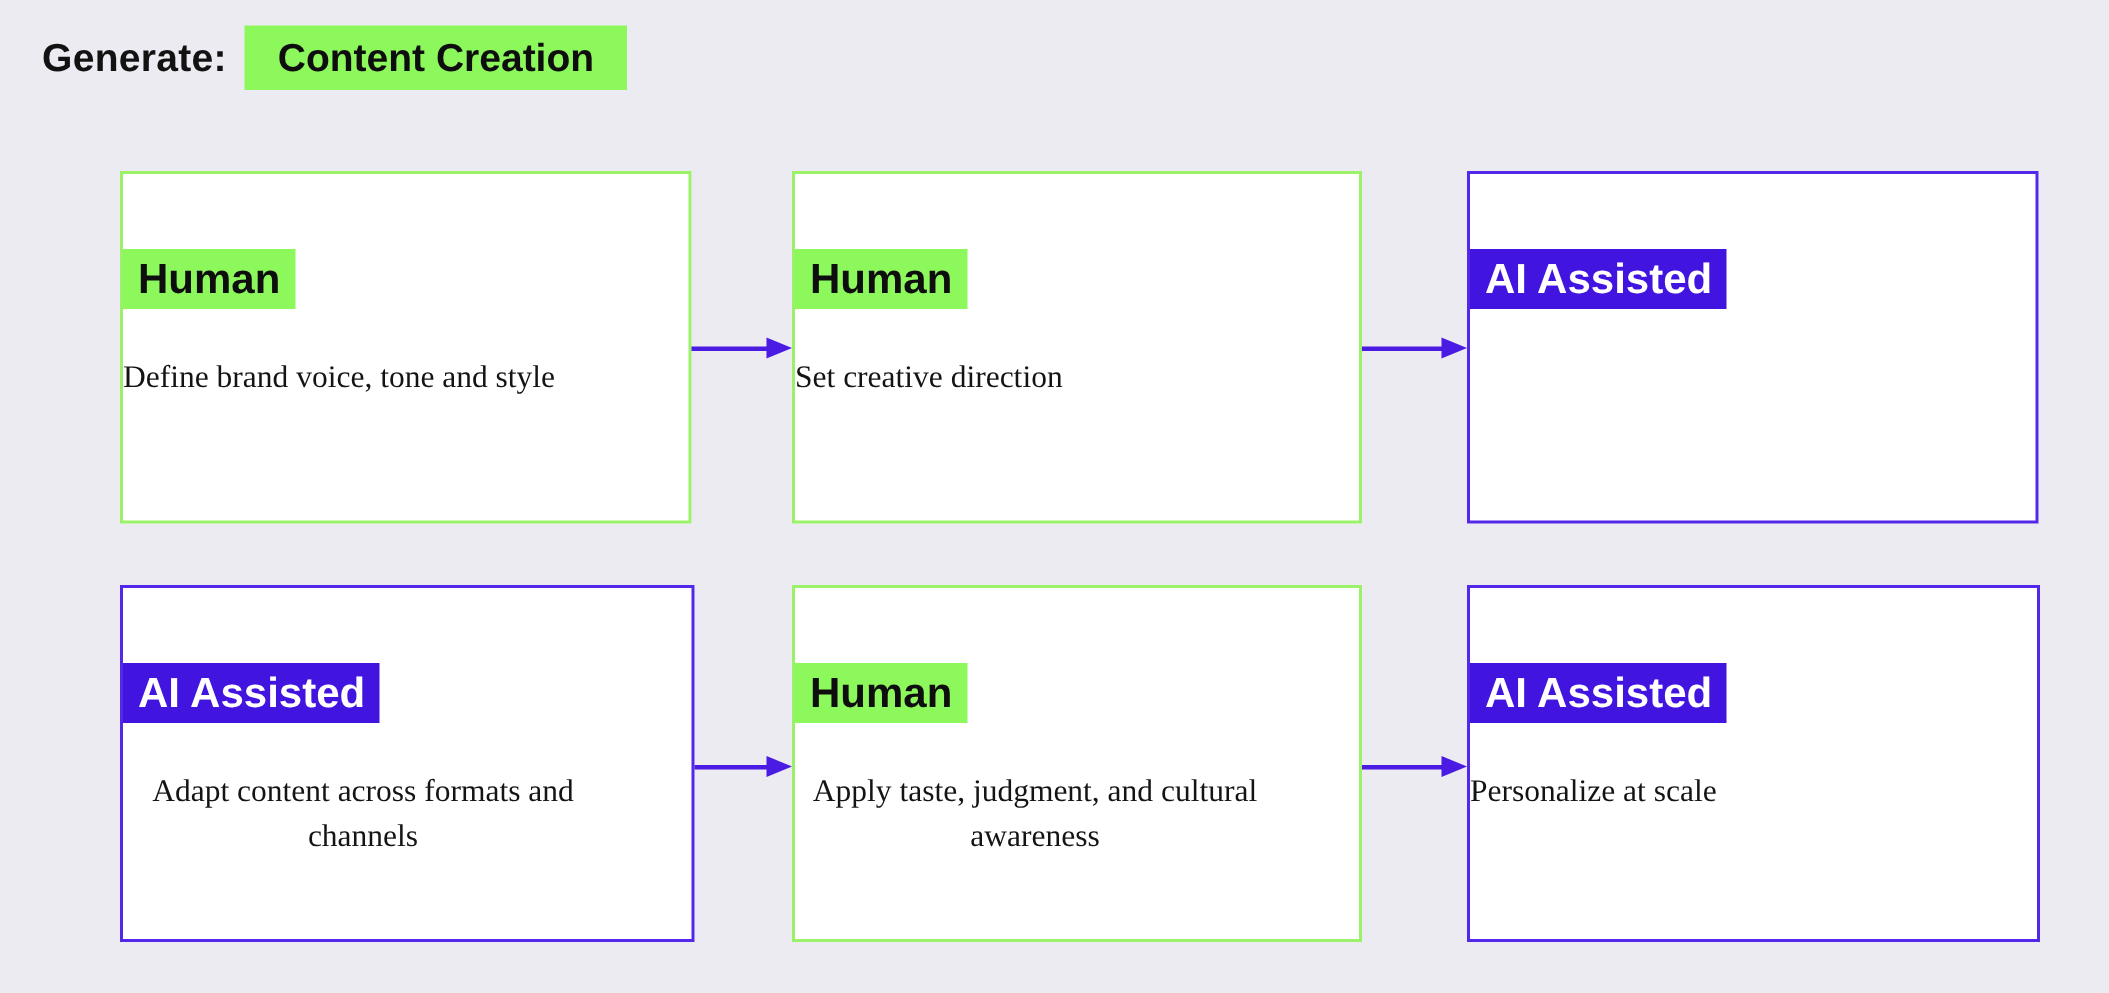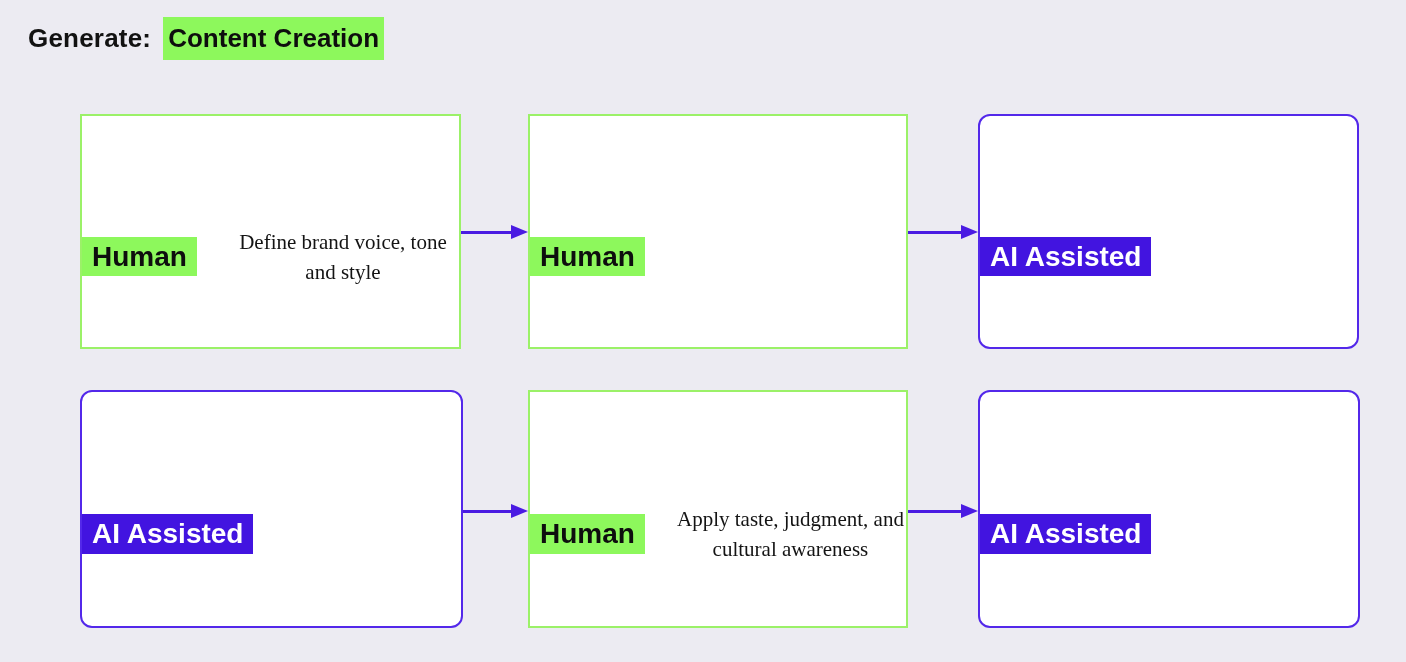--- a/index.html
+++ b/index.html
@@ -28,36 +28,37 @@
     font-weight: 700;
     line-height: 1.2;
   }
   .header-label {
     color: #121212;
     letter-spacing: 0.2px;
   }
   .header-value {
     background: var(--green-highlight, #8DF85C);
     color: #0e0e0e;
-    padding: 6px 5px;
+    padding: 6px 22px;
   }
 
   
   .box {
     position: absolute;
     box-sizing: border-box;
     background: var(--box-bg, #fff);
     border: 2px solid transparent;
     display: flex;
-    align-items: center;
+    flex-direction: column;
+    align-items: flex-start;
     padding-top: 50px;
     gap: 30px;
   }
   .box--human { border-color: var(--green-border, #9BF168); }
-  .box--ai    { border-color: var(--blue-border, #5328EA); border-radius: 12px; }
+  .box--ai    { border-color: var(--blue-border, #5328EA); }
 
   .box-label {
     font-size: 28px;
     font-weight: 700;
     line-height: 1.2;
     padding: 3px 10px;
     white-space: nowrap;
   }
   .box--human .box-label {
     background: var(--green-highlight, #8DF85C);
@@ -115,45 +116,48 @@
   <p class="box-desc">Define brand voice, tone and style</p>
 </div>
 
 <div class="arrow" style="left:461px; top:225px; width:67px;">
   <span class="arrow-line"></span>
   <span class="arrow-head"></span>
 </div>
 
 <div class="box box--human" style="left:528px; top:114px; width:380px; height:235px;">
   <span class="box-label">Human</span>
+  <p class="box-desc">Set creative direction</p>
 </div>
 
 <div class="arrow" style="left:908px; top:225px; width:70px;">
   <span class="arrow-line"></span>
   <span class="arrow-head"></span>
 </div>
 
 <div class="box box--ai" style="left:978px; top:114px; width:381px; height:235px;">
   <span class="box-label">AI Assisted</span>
 </div>
 
 <div class="box box--ai" style="left:80px; top:390px; width:383px; height:238px;">
   <span class="box-label">AI Assisted</span>
+  <p class="box-desc">Adapt content across formats and channels</p>
 </div>
 
 <div class="arrow" style="left:463px; top:504px; width:65px;">
   <span class="arrow-line"></span>
   <span class="arrow-head"></span>
 </div>
 
 <div class="box box--human" style="left:528px; top:390px; width:380px; height:238px;">
   <span class="box-label">Human</span>
   <p class="box-desc">Apply taste, judgment, and cultural awareness</p>
 </div>
 
 <div class="arrow" style="left:908px; top:504px; width:70px;">
   <span class="arrow-line"></span>
   <span class="arrow-head"></span>
 </div>
 
 <div class="box box--ai" style="left:978px; top:390px; width:382px; height:238px;">
   <span class="box-label">AI Assisted</span>
+  <p class="box-desc">Personalize at scale</p>
 </div>
 
 </body></html>

